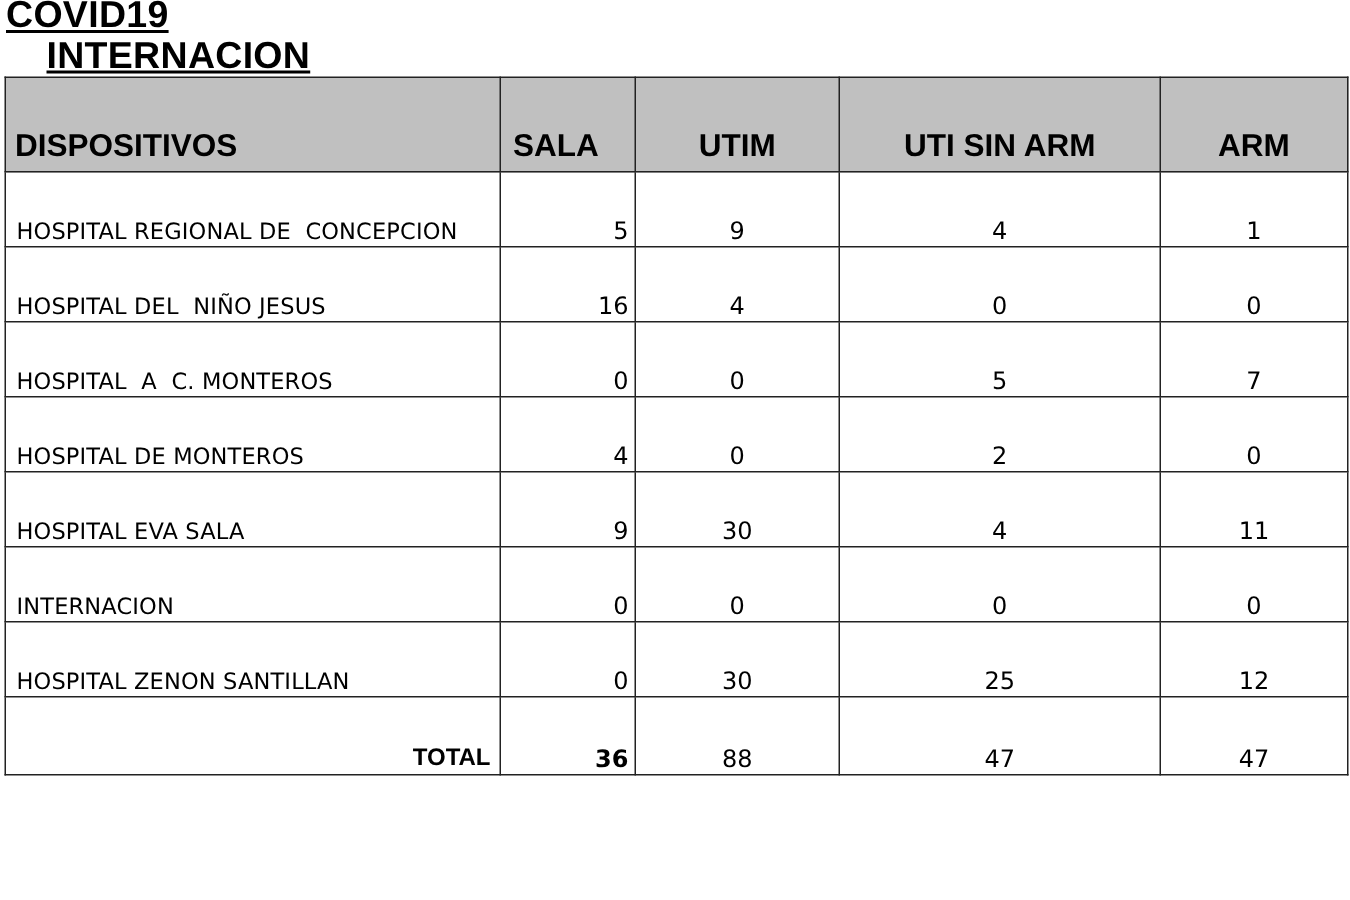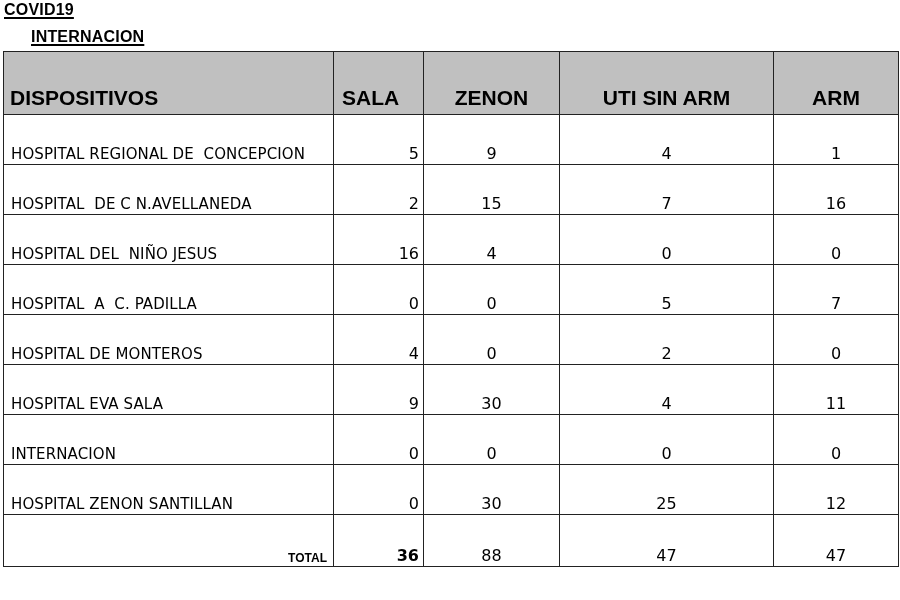--- a/index.html
+++ b/index.html
@@ -1,80 +1,73 @@
 <!DOCTYPE html>
 <html><head>
 <meta charset="utf-8">
 <style>
   html, body { margin: 0; padding: 0; background: #ffffff; }
   body { width: 900px; height: 600px; position: relative; overflow: hidden; font-family: "Liberation Sans", "DejaVu Sans", sans-serif; color: #000; }
-  .title { position: absolute; left: 4px; font-weight: bold; font-size: 16px; text-decoration: underline; text-decoration-thickness: 2px; text-underline-offset: 2px; letter-spacing: 0.2px; line-height: 22px; }
+  .title { position: absolute; left: 4px; font-weight: bold; font-size: 25px; text-decoration: underline; text-decoration-thickness: 2px; text-underline-offset: 2px; letter-spacing: 0.2px; line-height: 22px; }
   .title.t1 { top: -1px; }
   .title.t2 { top: 26px; margin-left: 27px; }
   table { position: absolute; left: 3px; top: 51px; border-collapse: collapse; table-layout: fixed; width: 895px; }
   th, td { border: 1.5px solid #222; padding: 0; }
   thead th { background: #c0c0c0; height: 58px; font-size: 21px; font-weight: bold; vertical-align: bottom; padding-bottom: 4px; font-family: "Liberation Sans", "DejaVu Sans", sans-serif; }
   th.c-name { text-align: left; padding-left: 6px; }
   th.c-sala { text-align: left; padding-left: 8px; }
   th.c-center { text-align: center; }
   tbody td { height: 48px; font-size: 16px; vertical-align: bottom; padding-bottom: 1px; font-family: "DejaVu Sans", "Liberation Sans", sans-serif; margin-left: 38px; }
   td.name { text-align: left; padding-left: 7px; font-size: 15px; letter-spacing: 0.1px; white-space: pre; }
   td.sala { text-align: right; padding-right: 4px; }
   td.center { text-align: center; }
   tr.total td { height: 50px; }
-  td.total-label { text-align: right; padding-right: 6px; font-weight: bold; font-family: "Liberation Sans", sans-serif; font-size: 12px; }
+  td.total-label { text-align: right; padding-right: 6px; font-weight: bold; font-family: "Liberation Sans", sans-serif; font-size: 16px; }
   td.total-sala { font-weight: bold; }
 </style>
 </head>
 <body>
 
 <div class="title t1">COVID19</div>
 <div class="title t2">INTERNACION</div>
 
 <table>
   <colgroup>
     <col style="width:330px">
     <col style="width:90px">
     <col style="width:136px">
     <col style="width:214px">
     <col style="width:125px">
   </colgroup>
   <thead>
     <tr>
       <th class="c-name">DISPOSITIVOS</th>
       <th class="c-sala">SALA</th>
-      <th class="c-center">ZENON</th>
+      <th class="c-center">UTIM</th>
       <th class="c-center">UTI SIN ARM</th>
       <th class="c-center">ARM</th>
     </tr>
   </thead>
   <tbody>
     <tr>
       <td class="name">HOSPITAL REGIONAL DE  CONCEPCION</td>
       <td class="sala">5</td>
       <td class="center">9</td>
       <td class="center">4</td>
       <td class="center">1</td>
     </tr>
     <tr>
-      <td class="name">HOSPITAL  DE C N.AVELLANEDA</td>
-      <td class="sala">2</td>
-      <td class="center">15</td>
-      <td class="center">7</td>
-      <td class="center">16</td>
-    </tr>
-    <tr>
       <td class="name">HOSPITAL DEL  NIÑO JESUS</td>
       <td class="sala">16</td>
       <td class="center">4</td>
       <td class="center">0</td>
       <td class="center">0</td>
     </tr>
     <tr>
-      <td class="name">HOSPITAL  A  C. PADILLA</td>
+      <td class="name">HOSPITAL  A  C. MONTEROS</td>
       <td class="sala">0</td>
       <td class="center">0</td>
       <td class="center">5</td>
       <td class="center">7</td>
     </tr>
     <tr>
       <td class="name">HOSPITAL DE MONTEROS</td>
       <td class="sala">4</td>
       <td class="center">0</td>
       <td class="center">2</td>

